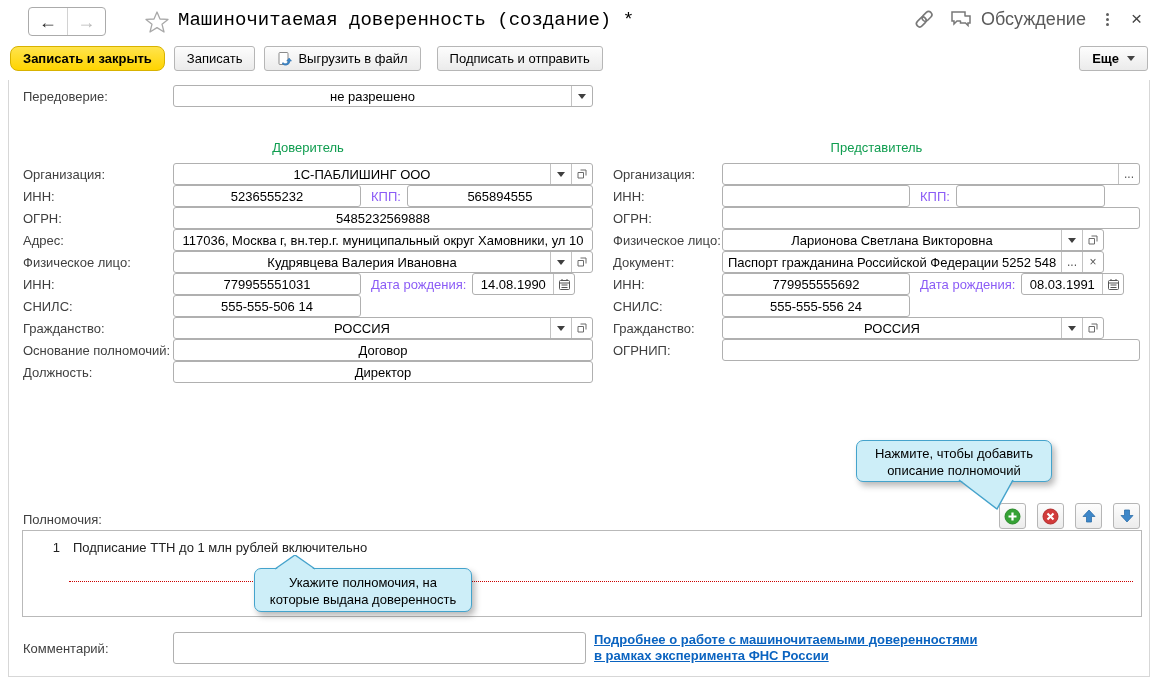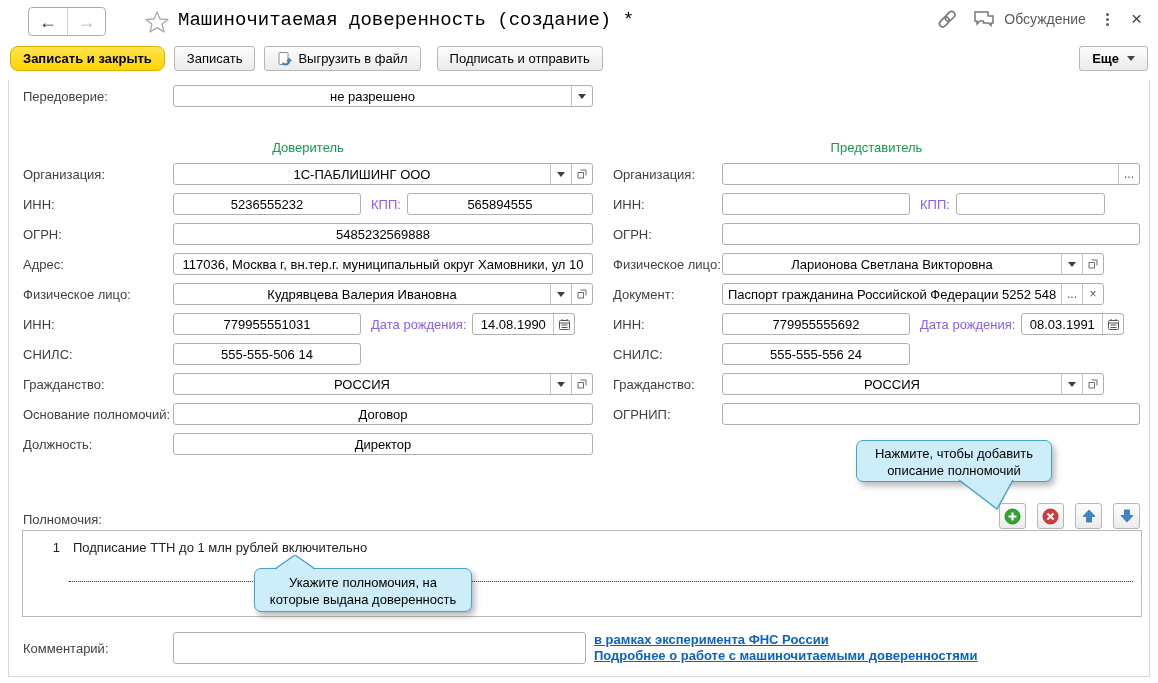--- a/index.html
+++ b/index.html
@@ -14,40 +14,40 @@
   .nav-group { position:absolute; left:28px; top:7px; width:78px; height:29px;
     border:1px solid #ababab; border-radius:4px; display:flex; background:#fff; overflow:hidden; }
   .nav-btn { flex:1; display:flex; align-items:center; justify-content:center;
     font-size:18px; cursor:pointer; line-height:1; }
   .nav-back { color:#2b2b2b; border-right:1px solid #d2d2d2; }
   .nav-fwd { color:#b8b8b8; }
   .star-wrap { position:absolute; left:144px; top:9px; width:26px; height:26px; cursor:pointer; }
   .win-title { position:absolute; left:178px; top:9px; font-size:19px; color:#000; white-space:nowrap;font-family:Liberation Mono, monospace; }
   .tb-right { position:absolute; right:14px; top:8px; display:flex; align-items:center; gap:14px; }
   .tb-ico { display:flex; align-items:center; justify-content:center; cursor:pointer; }
-  .discussion-label { color:#5a5a5a; font-size:14px; cursor:pointer; margin-left:-6px; }
+  .discussion-label { color:#5a5a5a; font-size:18px; cursor:pointer; margin-left:-6px; }
   .vdots { display:flex; flex-direction:column; gap:2px; padding:2px 6px; cursor:pointer; }
   .vdots i { width:3px; height:3px; border-radius:50%; background:#5f5f5f; }
   .close-x { font-size:19px; color:#444; cursor:pointer; padding:0 2px; }
   
   .cmdbar { position:absolute; top:46px; left:10px; right:10px; height:27px; display:flex; gap:9px; }
   .btn { height:25px; padding:0 12px; background:linear-gradient(#fdfdfd,#ebebeb);
     border:1px solid #b6b6b6; border-radius:3px; font-size:13px; color:#000;
     display:inline-flex; align-items:center; gap:6px; cursor:pointer; white-space:nowrap; }
   .btn-primary { background:linear-gradient(#ffe44d,#ffd400); border-color:#d8b200; font-weight:bold;border-radius:8px; }
   .btn-sign { margin-left:7px; }
   .btn-more { position:absolute; right:0; top:0;font-weight:bold; }
   .more-caret { width:0; height:0; border-left:4px solid transparent; border-right:4px solid transparent; border-top:5px solid #444; margin-left:2px; }
   
   .panel { position:absolute; top:80px; left:8px; width:1142px; height:597px;
     border-left:1px solid #d7d7d7; border-right:1px solid #d7d7d7; border-bottom:1px solid #d7d7d7; }
   .col { position:absolute; }
   .col-left  { left:14px; top:5px;  width:570px; }
   .col-right { left:604px; top:60px; width:527px; }
-  .row { display:flex; align-items:center; height:22px; margin-bottom:8px; }
+  .row { display:flex; align-items:center; height:22px; margin-bottom:0; }
   .lbl { flex:0 0 150px; color:#3f3f3f; white-space:nowrap; overflow:hidden; }
   .col-right .lbl { flex:0 0 109px; }
   .inline-lbl { margin:0 6px 0 10px; color:#8b5cf6; white-space:nowrap; }
   .sec-hdr { color:#0f9d4f; height:16px; margin-bottom:7px;text-align:center; }
   .col-left .sec-hdr { margin-top:33px; }
   .fld { display:flex; align-items:stretch; height:22px; border:1px solid #b0b0b0;
     border-radius:3px; background:#fff; }
   .grow { flex:1 1 auto; min-width:0; }
   .fld-in { border:0; outline:0; padding:0 5px; flex:1 1 auto; min-width:0;
     font-family:"Liberation Sans",sans-serif; font-size:13px; color:#000; background:transparent;text-align:center; }
@@ -413,22 +413,22 @@
       <div class="powers-text">Подписание ТТН до 1 млн рублей включительно</div>
     </div>
     <div class="req-line"></div>
   </div>
 
   <div class="comment-lbl">Комментарий:</div>
   <div class="comment-fld">
     <textarea value="" style=""></textarea>
   </div>
   <a class="fns-link">
+    <div>Подробнее о работе с машиночитаемыми доверенностями</div>
     <div>в рамках эксперимента ФНС России</div>
-    <div>Подробнее о работе с машиночитаемыми доверенностями</div>
   </a>
 
   <div class="tip tip-add">Нажмите, чтобы добавить описание полномочий</div>
   <svg class="tail" style="left:920px; top:399px;" width="96" height="32" viewBox="0 0 96 32">
     <polygon points="30,0 84,0 68,30" fill="#cdeef8"></polygon>
     <path d="M30,1 L68,30 L84,1" fill="none" stroke="#44a3cc" stroke-width="1.5"></path>
   </svg>
 
   <div class="tip tip-powers">Укажите полномочия, на которые выдана доверенность</div>
   <svg class="tail" style="left:262px; top:475px;" width="48" height="15" viewBox="0 0 48 15">

